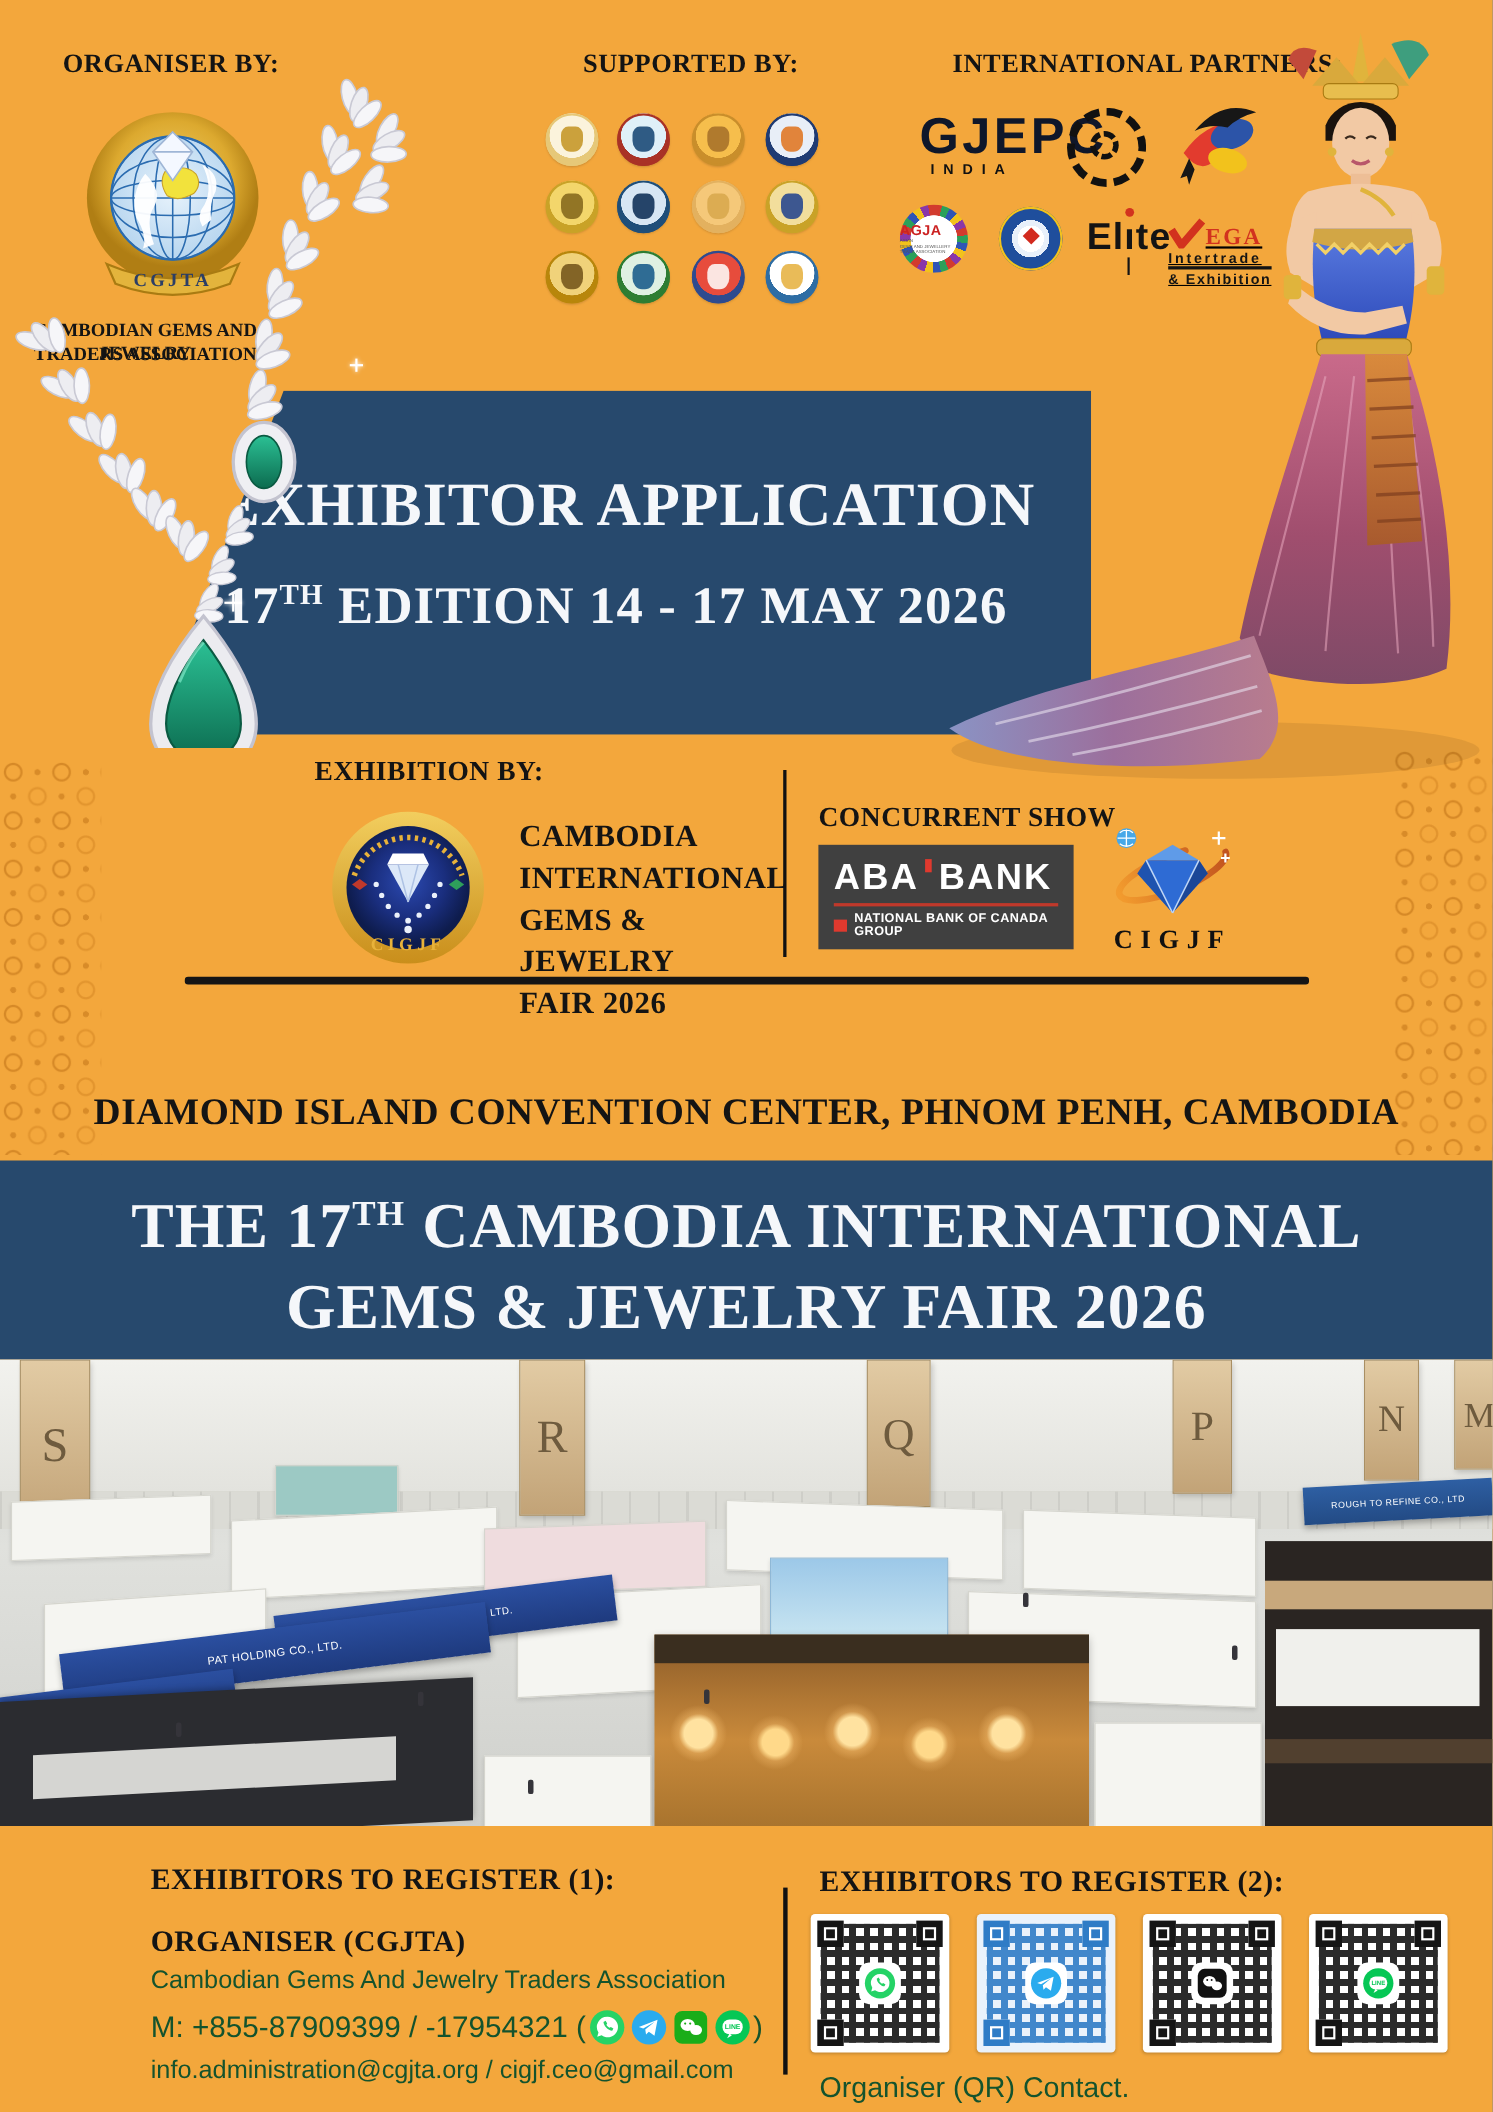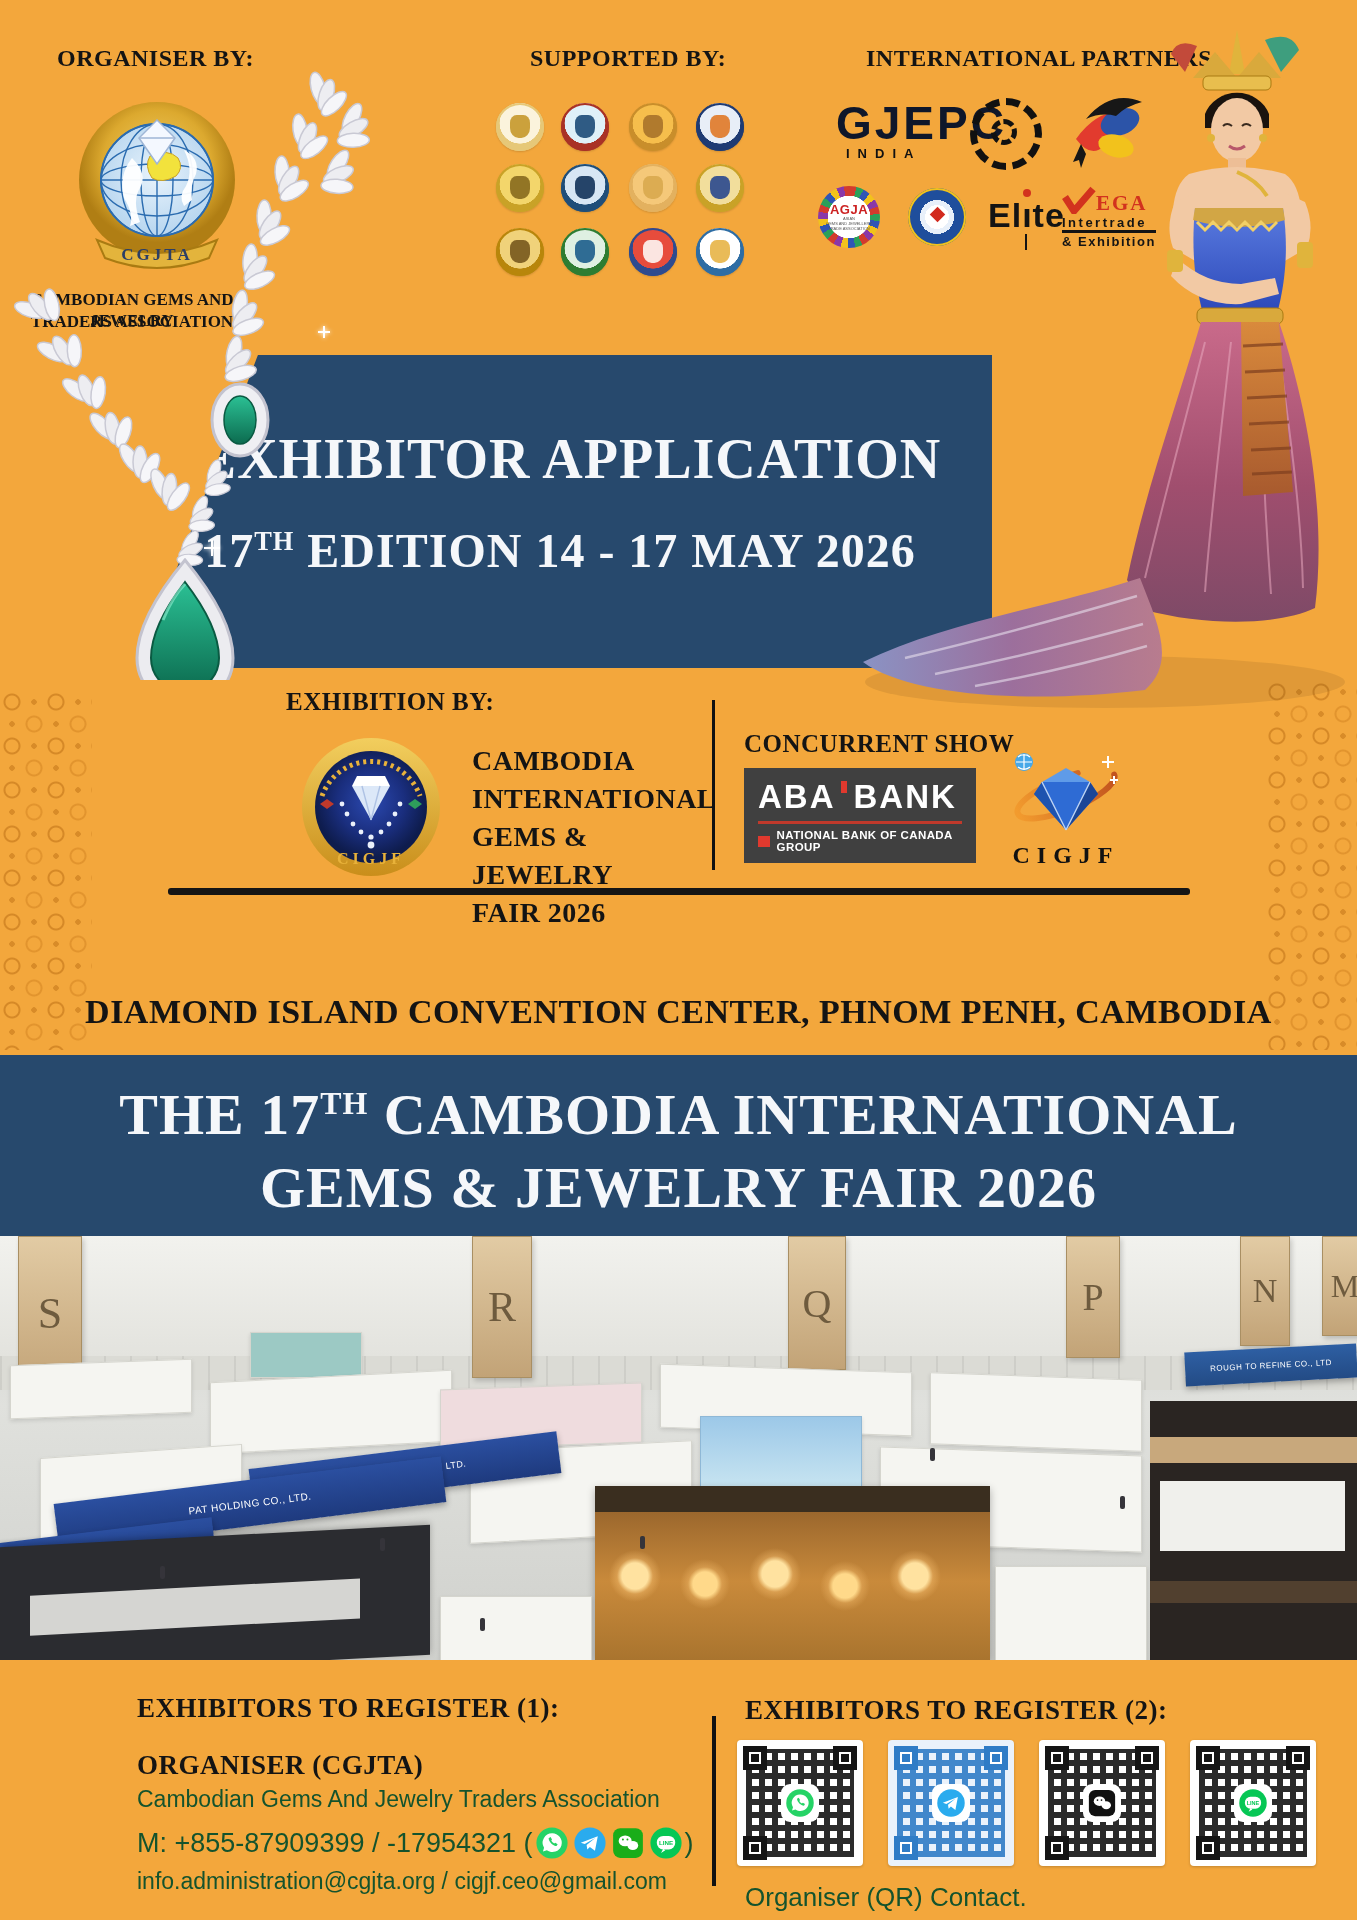--- a/index.html
+++ b/index.html
@@ -22,21 +22,21 @@
 
   .gjepc-word{font-weight:700;font-size:46px;letter-spacing:3px;color:#0f172a;}
   .gjepc-sub{font-weight:700;font-size:13px;letter-spacing:8px;color:#111;}
   .gjepc-ring{width:58px;height:58px;border:7px dashed #111;border-radius:50%;}
   .gjepc-ring::after{content:"";position:absolute;left:14px;top:14px;width:16px;height:16px;
     border:5px dashed #111;border-radius:50%;}
 
   .agja{width:62px;height:62px;border-radius:50%;
     background:radial-gradient(circle,#fff 0 21px,transparent 21.5px),
       repeating-conic-gradient(#D23B2E 0 14deg,#2BA05A 14deg 28deg,#2F55B5 28deg 42deg,#F2C21C 42deg 56deg,#8A37A8 56deg 70deg);
-    display:flex;flex-direction:column;align-items:center;justify-content:center;text-align:center;}
+    display:flex;flex-direction:column;align-items:flex-start;justify-content:center;text-align:center;}
   .agja .a1{font-size:13px;font-weight:800;color:#C22;line-height:13px;letter-spacing:.5px;}
   .agja .a2{font-size:4px;color:#555;line-height:5px;}
 
   .viet{width:58px;height:58px;border-radius:50%;
     background:radial-gradient(circle,#fff 0 12px,#E8F0FA 12px 17px,#1F4E9C 17px 100%);
     box-shadow:inset 0 0 0 2px #F2C21C;}
   .viet::after{content:"";position:absolute;left:24px;top:21px;width:11px;height:11px;
     background:#D22A1E;transform:rotate(45deg);}
 
   .elite{font-family:"Liberation Sans",sans-serif;font-weight:700;font-size:34px;color:#141414;letter-spacing:1px;}
@@ -184,21 +184,21 @@
     <path d="M25 60 l-8 18 6-2 2 8 5-14z" fill="#171717"></path>
   </svg>
   <div class="abs agja" style="left:818px;top:186px;">
     <div class="a1">AGJA</div>
     <div class="a2">ASIAN</div>
     <div class="a2">GEMS AND JEWELLERY</div>
     <div class="a2">TRADE ASSOCIATION</div>
   </div>
   <div class="abs viet" style="left:908px;top:188px;"></div>
   <div class="abs elite" style="left:988px;top:196px;"><span>El</span><span class="ei">ı</span><span>te</span></div>
-  <div class="abs vega" style="left:1062px;top:186px;">
+  <div class="abs vega" style="left:1062px;top:198px;text-decoration:underline;">
     <div class="vrow">
       <svg width="34" height="28" viewBox="0 0 34 28">
           <path d="M3 11 L12 25 L31 3" stroke="#D2321E" stroke-width="7" fill="none"></path>
         </svg>
       <span class="vega-txt">EGA</span>
     </div>
     <div class="l2">Intertrade</div>
     <div class="l3">&amp; Exhibition</div>
   </div>
 

